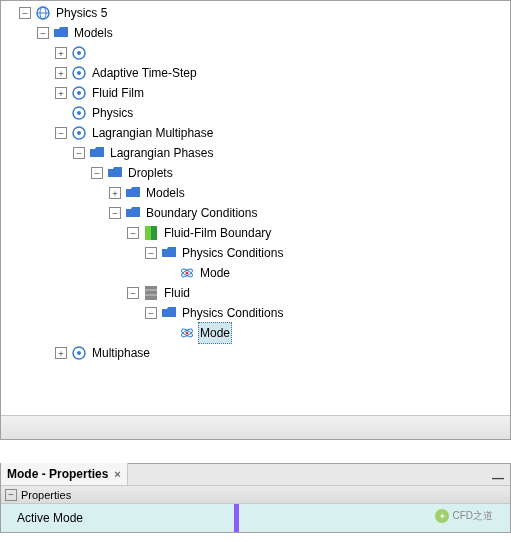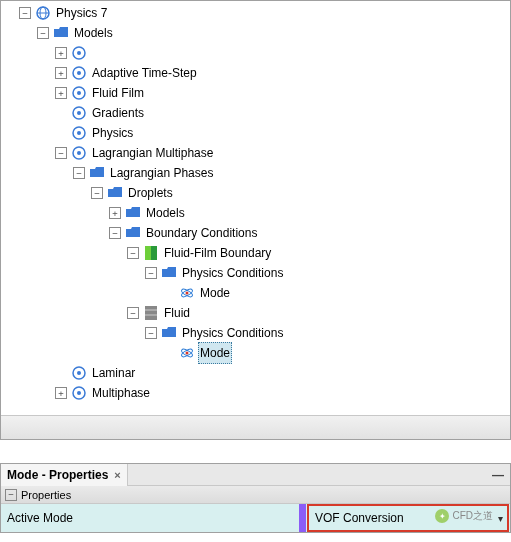--- a/index.html
+++ b/index.html
@@ -81,21 +81,21 @@
   }
   .bottom-pane {
     position: absolute;
     left: 0; right: 0;
     top: 463px;
     border: 1px solid #a0a0a0;
     background: #fff;
   }
   .tabbar {
     display: flex;
-    align-items: center;
+    align-items: flex-end;
     height: 22px;
     background: #e8e8e8;
     border-bottom: 1px solid #c8c8c8;
   }
   .tab {
     display: flex;
     align-items: center;
     height: 22px;
     padding: 0 6px;
     background: #f5f5f5;
@@ -126,23 +126,23 @@
     font-size: 11px;
   }
   .props-header .twisty { margin: 0 4px; }
   .prop-row {
     display: flex;
     height: 28px;
     align-items: center;
     background: #d8f0f0;
   }
   .prop-key {
-    width: 305px;
-    padding-left: 6px;
-    border-right: 7px solid #8b5cf6;
+    width: 238px;
+    padding-left: 16px;
+    border-right: 5px solid #8b5cf6;
     height: 100%;
     display: flex;
     align-items: center;
   }
   .prop-val {
     flex: 1;
     height: 100%;
     display: flex;
     align-items: center;
     padding-left: 6px;
@@ -191,21 +191,21 @@
       <div class="node">
         <span class="indent"></span>
         <span class="twisty">−</span>
         <span class="ticon">
           <svg width="14" height="14" viewBox="0 0 14 14">
               <circle cx="7" cy="7" r="6" fill="none" stroke="#3a7ad6" stroke-width="1.5"></circle>
               <ellipse cx="7" cy="7" rx="3" ry="6" fill="none" stroke="#3a7ad6" stroke-width="1"></ellipse>
               <line x1="1" y1="7" x2="13" y2="7" stroke="#3a7ad6" stroke-width="1"></line>
             </svg>
         </span>
-        <span class="label">Physics 7</span>
+        <span class="label">Physics 5</span>
       </div>
 
       <div class="node">
         <span class="indent"></span>
           <span class="indent"></span>
         <span class="twisty">−</span>
         <span class="ticon">
           <svg width="14" height="12" viewBox="0 0 14 12">
               <path d="M0 2 L5 2 L6 0 L14 0 L14 10 L0 10 Z" fill="#3a7ad6"></path>
             </svg>
@@ -247,33 +247,20 @@
         <span class="twisty">+</span>
         <span class="ticon">
             <svg width="14" height="14" viewBox="0 0 14 14">
               <circle cx="7" cy="7" r="6" fill="none" stroke="#3a7ad6" stroke-width="1.5"></circle>
               <circle cx="7" cy="7" r="2" fill="#3a7ad6"></circle>
             </svg>
           </span>
         <span class="label">Fluid Film</span>
       </div>
 
-      <div class="node">
-        <span class="indent"></span>
-          <span class="indent"></span>
-          <span class="indent"></span>
-        <span class="twisty spacer">·</span>
-        <span class="ticon">
-            <svg width="14" height="14" viewBox="0 0 14 14">
-              <circle cx="7" cy="7" r="6" fill="none" stroke="#3a7ad6" stroke-width="1.5"></circle>
-              <circle cx="7" cy="7" r="2" fill="#3a7ad6"></circle>
-            </svg>
-          </span>
-        <span class="label">Gradients</span>
-      </div>
 
       <div class="node">
         <span class="indent"></span>
           <span class="indent"></span>
           <span class="indent"></span>
         <span class="twisty spacer">·</span>
         <span class="ticon">
             <svg width="14" height="14" viewBox="0 0 14 14">
               <circle cx="7" cy="7" r="6" fill="none" stroke="#3a7ad6" stroke-width="1.5"></circle>
               <circle cx="7" cy="7" r="2" fill="#3a7ad6"></circle>
@@ -466,33 +453,20 @@
         <span class="ticon">
             <svg width="14" height="14" viewBox="0 0 14 14">
               <ellipse cx="7" cy="7" rx="6" ry="2.5" fill="none" stroke="#2a7ad6" stroke-width="1" transform="rotate(30 7 7)"></ellipse>
               <ellipse cx="7" cy="7" rx="6" ry="2.5" fill="none" stroke="#2a7ad6" stroke-width="1" transform="rotate(-30 7 7)"></ellipse>
               <circle cx="7" cy="7" r="1.5" fill="#d63a2a"></circle>
             </svg>
           </span>
         <span class="label selected">Mode</span>
       </div>
 
-      <div class="node">
-        <span class="indent"></span>
-          <span class="indent"></span>
-          <span class="indent"></span>
-        <span class="twisty spacer">·</span>
-        <span class="ticon">
-            <svg width="14" height="14" viewBox="0 0 14 14">
-              <circle cx="7" cy="7" r="6" fill="none" stroke="#3a7ad6" stroke-width="1.5"></circle>
-              <circle cx="7" cy="7" r="2" fill="#3a7ad6"></circle>
-            </svg>
-          </span>
-        <span class="label">Laminar</span>
-      </div>
 
       <div class="node">
         <span class="indent"></span>
           <span class="indent"></span>
           <span class="indent"></span>
         <span class="twisty">+</span>
         <span class="ticon">
             <svg width="14" height="14" viewBox="0 0 14 14">
               <circle cx="7" cy="7" r="6" fill="none" stroke="#3a7ad6" stroke-width="1.5"></circle>
               <circle cx="7" cy="7" r="2" fill="#3a7ad6"></circle>
@@ -513,23 +487,19 @@
       <span class="x">×</span>
     </div>
     <div class="minbtn">—</div>
   </div>
   <div class="props-header">
     <span class="twisty">−</span>
     <span>Properties</span>
   </div>
   <div class="prop-row">
     <div class="prop-key">Active Mode</div>
-    <div class="prop-val">
-      <span>VOF Conversion</span>
-      <span class="dd">▾</span>
-    </div>
   </div>
 </div>
 
 <div class="watermark">
   <span class="bubble">✦</span>
   <span>CFD之道</span>
 </div>
 
 </body></html>

